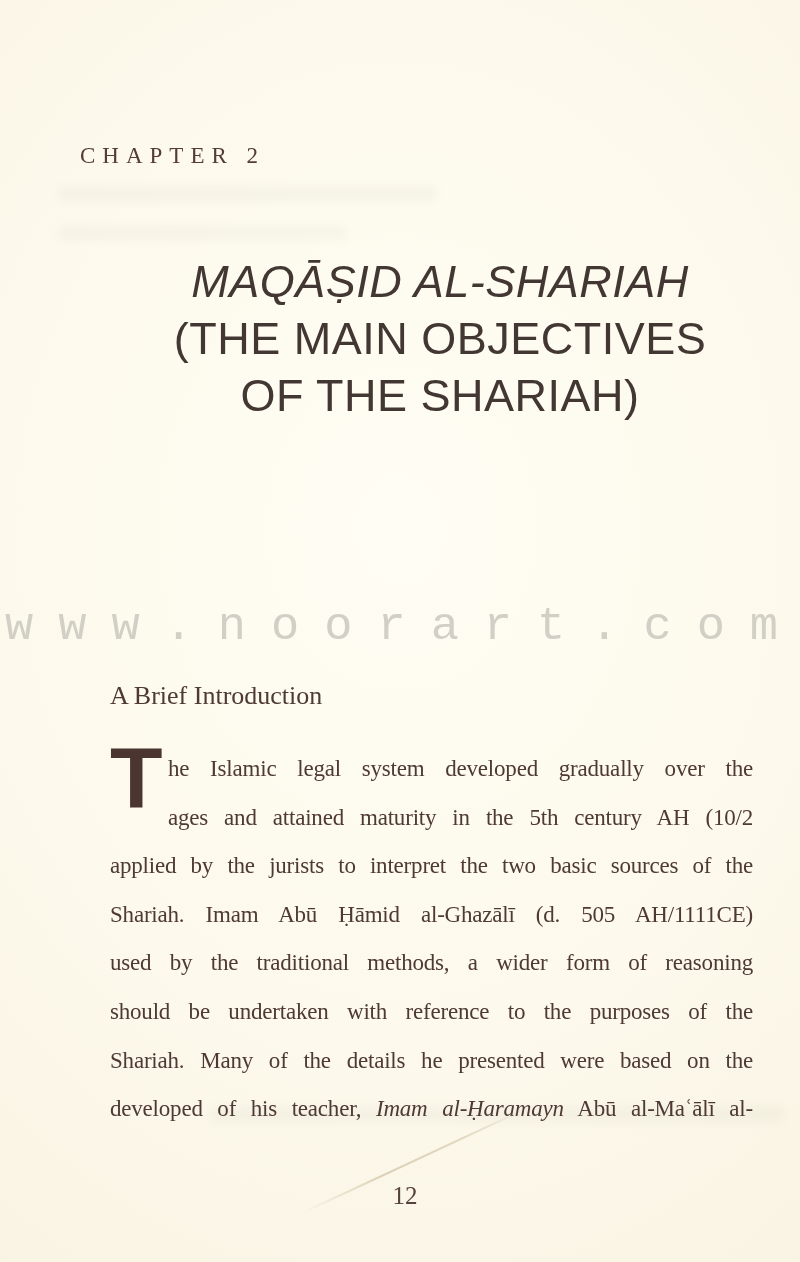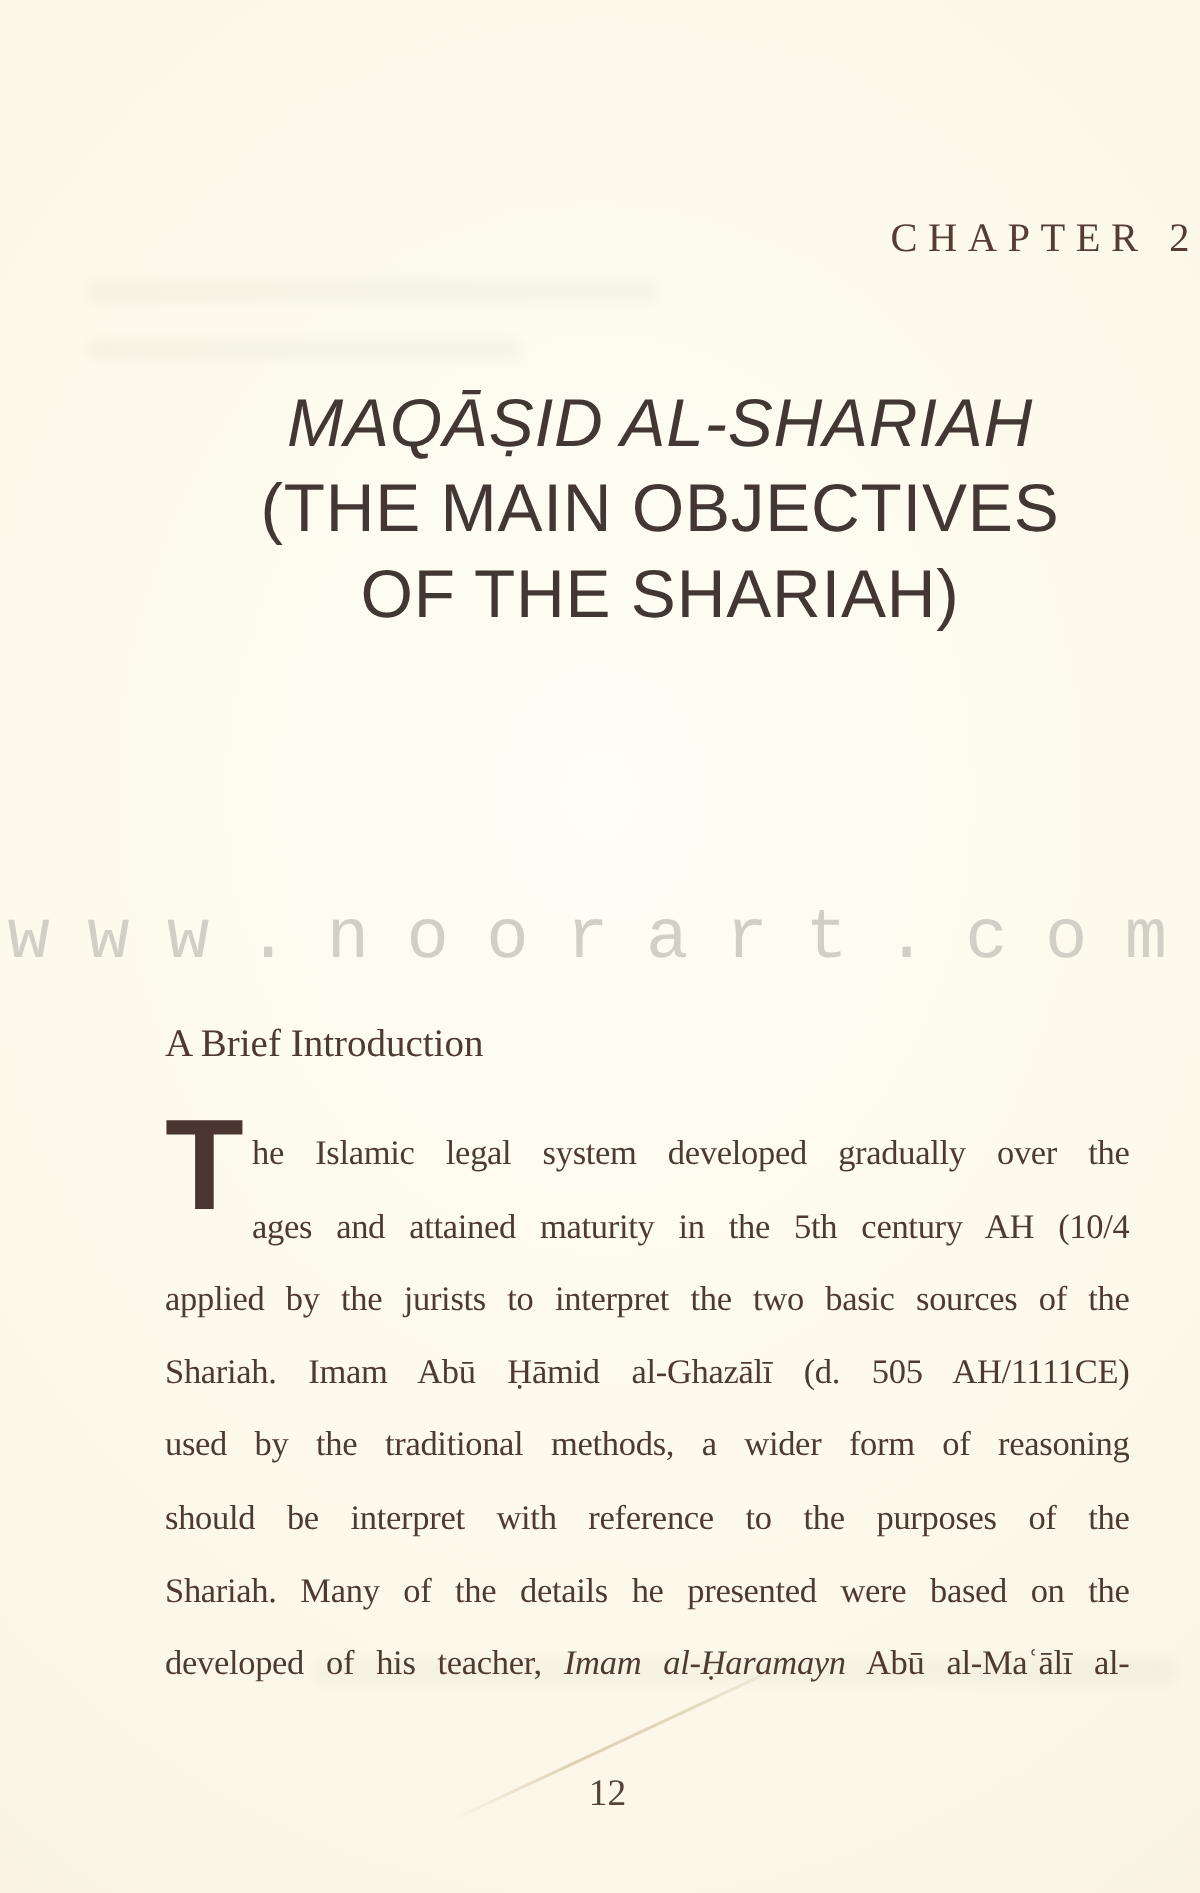--- a/index.html
+++ b/index.html
@@ -4,21 +4,21 @@
 <style>
   html,body { margin:0; padding:0; background:#e8e4d8; }
   .page {
     position:relative; width:800px; height:1262px; overflow:hidden;
     background: radial-gradient(ellipse 90% 70% at 50% 42%, #fffdf4 0%, #fdf9ec 55%, #f9f4e3 100%);
     font-family:"Liberation Serif","DejaVu Serif",serif;
     color:#4e3933;
   }
   .chapter {
     position:absolute; top:143px; left:80px; width:720px;
-    text-align:right; font-size:27px; letter-spacing:7px; color:#553c34;
+    text-align:left; font-size:23px; letter-spacing:7px; color:#553c34;
   }
   .title {
     position:absolute; top:253px; left:60px; width:760px;
     text-align:center;
     font-family:"Liberation Sans","DejaVu Sans",sans-serif;
     font-size:45px; line-height:57px; color:#433734; letter-spacing:0.5px;
   }
   .title .t1 { font-style:italic; }
   .watermark {
     position:absolute; top:597px; left:5px; width:800px;
@@ -83,27 +83,27 @@
 
   <div class="watermark">www.noorart.com</div>
 
   <div class="section-heading">A Brief Introduction</div>
 
   <div class="body-block">
     <div class="drop-row">
       <div class="dropcap">T</div>
       <div class="drop-lines">
         <div class="bline">he Islamic legal system developed gradually over the</div>
-        <div class="bline">ages and attained maturity in the 5th century AH (10/4</div>
+        <div class="bline">ages and attained maturity in the 5th century AH (10/2</div>
       </div>
     </div>
     <div class="bline">applied by the jurists to interpret the two basic sources of the</div>
     <div class="bline">Shariah. Imam Abū Ḥāmid al-Ghazālī (d. 505 AH/1111CE)</div>
     <div class="bline">used by the traditional methods, a wider form of reasoning</div>
-    <div class="bline">should be interpret with reference to the purposes of the</div>
+    <div class="bline">should be undertaken with reference to the purposes of the</div>
     <div class="bline">Shariah. Many of the details he presented were based on the</div>
     <div class="bline"><span>developed of his teacher, </span><em>Imam al-Ḥaramayn</em><span> Abū al-Maʿālī al-</span></div>
   </div>
 
   <div class="crease"></div>
 
   <div class="page-number">12</div>
 
 </div>
 

